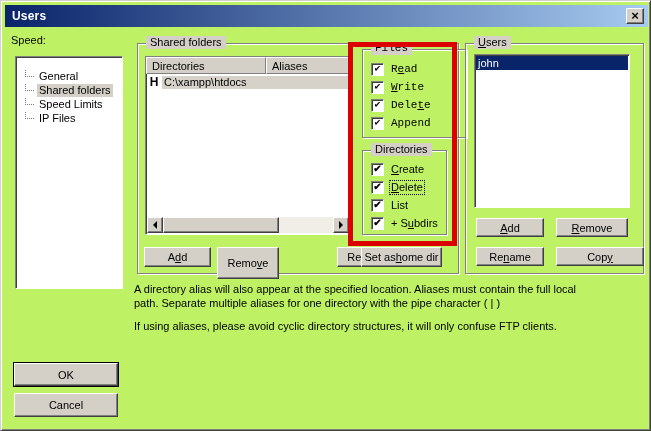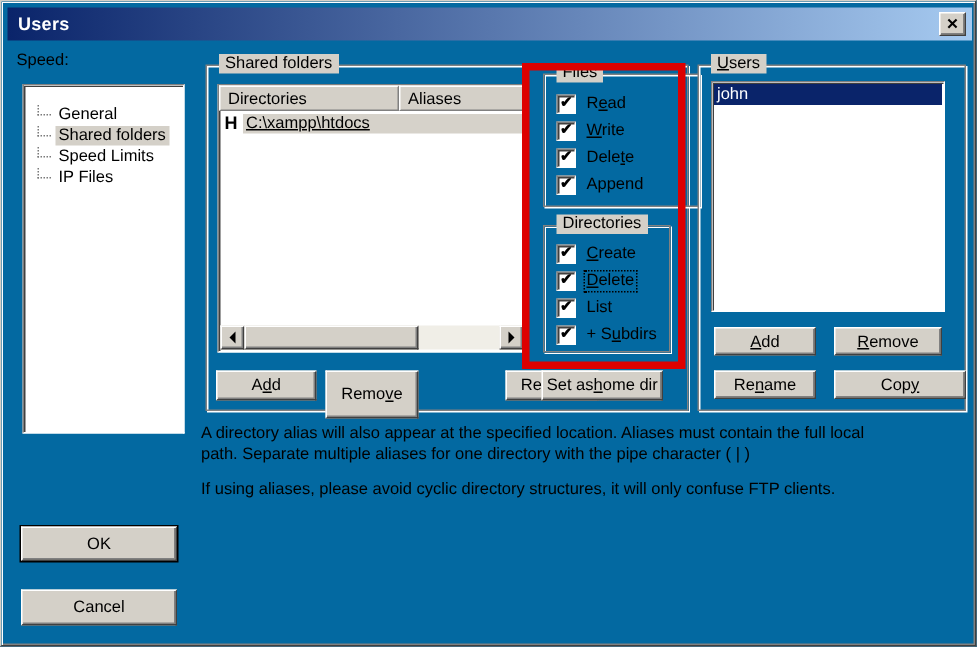--- a/index.html
+++ b/index.html
@@ -1,20 +1,20 @@
 <!DOCTYPE html>
 <html><head>
 <meta charset="utf-8">
 <style>
   * { margin:0; padding:0; box-sizing:border-box; }
   html,body { background:#808080; }
   body { font-family:"Liberation Sans", sans-serif; font-size:11px; color:#000; }
 
   .window {
-    position:relative; width:651px; height:431px; background:#0369a1;
+    position:relative; width:651px; height:431px; background:#bef264;
     border-right:1px solid #404040; border-bottom:1px solid #404040;
     border-left:1px solid #d4d0c8; border-top:1px solid #d4d0c8;
     box-shadow: inset 1px 1px 0 #ffffff, inset -1px -1px 0 #808080;
     overflow:hidden;
   }
   .abs { position:absolute; }
 
   
   .titlebar {
     left:4px; top:4px; width:643px; height:22px;
@@ -58,21 +58,21 @@
   .tree-item.selected .tree-label { background:#d4d0c8; }
 
   
   .lv-header { display:flex; height:17px; }
   .hdr-cell {
     background:#d4d0c8; border:1px solid; border-color:#fff #808080 #808080 #fff;
     display:flex; align-items:center; padding-left:5px; font-size:11px; cursor:default;
   }
   .lv-row { display:flex; align-items:center; height:14px; margin-top:1px; cursor:default; }
   .home-cell { width:16px; text-align:center; font-weight:bold; font-size:12px; }
-  .dir-cell { flex:1; background:#d6d2ca; line-height:13px; padding-left:2px;text-decoration:underline; }
+  .dir-cell { flex:1; background:#d6d2ca; line-height:13px; padding-left:2px; }
 
   
   .hscroll { position:absolute; left:1px; right:1px; bottom:1px; height:16px; background:#f0eee7; display:flex; }
   .sb-btn {
     width:16px; height:16px; background:#d4d0c8; border:1px solid;
     border-color:#fff #404040 #404040 #fff; box-shadow: inset -1px -1px 0 #808080;
     display:flex; align-items:center; justify-content:center; flex:0 0 auto;
   }
   .tri-left { width:0; height:0; border:4px solid transparent; border-right:4px solid #000; margin-left:-4px; }
   .tri-right { width:0; height:0; border:4px solid transparent; border-left:4px solid #000; margin-right:-4px; }
@@ -172,21 +172,21 @@
       <span>Rena</span>
       <span style="text-decoration: underline;">m</span>
       <span>e</span>
     </div>
   <div class="abs btn" style="left:360px; top:246px; width:81px; height:20px;">
       <span>Set as </span>
       <span style="text-decoration: underline;">h</span>
       <span>ome dir</span>
     </div>
 
-  <div class="abs groupbox" style="left:361px; top:48px; width:105px; height:89px;">
+  <div class="abs groupbox" style="left:361px; top:48px; width:105px; height:89px;font-family:Liberation Mono, monospace;">
     <span class="group-label">Files</span>
     <div class="cb-row" style="top:12px;">
       <span class="cb-box">
           <span class="cb-check">✔</span>
         </span>
       <span class="cb-label"><span>R</span><span style="text-decoration: underline;">e</span><span>ad</span></span>
     </div>
     <div class="cb-row" style="top:30px;">
       <span class="cb-box">
           <span class="cb-check">✔</span>
@@ -262,16 +262,16 @@
       <span>Cop</span>
       <span style="text-decoration: underline;">y</span>
       <span></span>
     </div>
 
   <div class="abs notes" style="left:133px; top:281px; width:462px;">
     <p>A directory alias will also appear at the specified location. Aliases must contain the full local path. Separate multiple aliases for one directory with the pipe character ( | )</p>
     <p>If using aliases, please avoid cyclic directory structures, it will only confuse FTP clients.</p>
   </div>
 
-  <div class="abs btn default" style="left:13px; top:350px; width:104px; height:23px;">OK</div>
+  <div class="abs btn default" style="left:13px; top:362px; width:104px; height:23px;">OK</div>
   <div class="abs btn" style="left:13px; top:392px; width:104px; height:24px;">Cancel</div>
 
 </div>
 
 </body></html>

